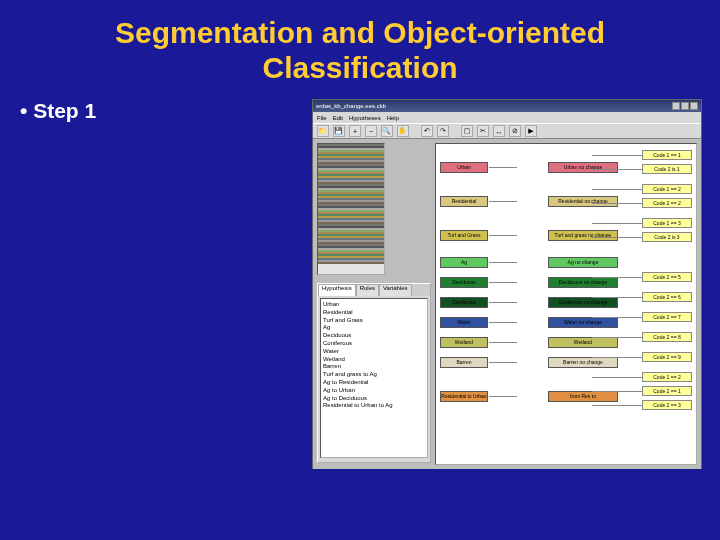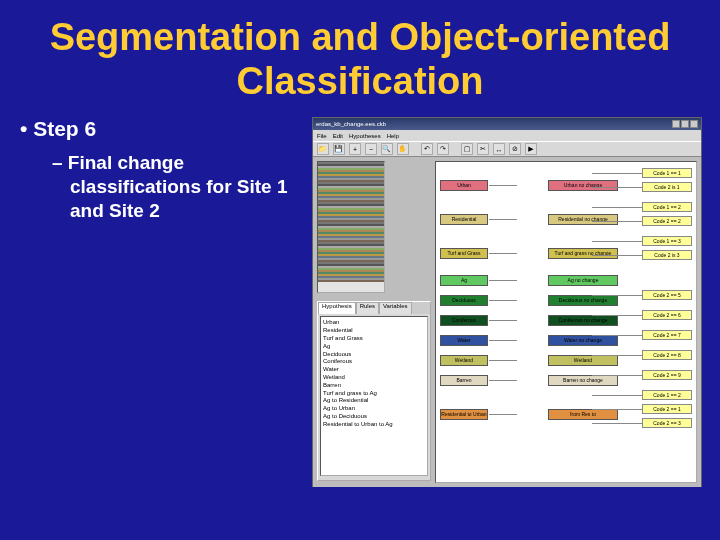--- a/index.html
+++ b/index.html
@@ -7,21 +7,21 @@
     width: 720px;
     height: 540px;
     background: #1a1a99;
     font-family: Arial, Helvetica, sans-serif;
     color: #fff;
     overflow: hidden;
     position: relative;
   }
   .title {
     text-align: center;
-    font-size: 38px;
+    font-size: 30px;
     font-weight: bold;
     color: #ffcc33;
     padding: 16px 40px 8px;
     line-height: 1.15;
   }
   .content {
     display: flex;
     padding: 6px 12px 12px 20px;
     gap: 12px;
   }
@@ -171,23 +171,22 @@
     background: #888;
   }
 </style>
 </head>
 <body>
 
 <div class="title">Segmentation and Object-oriented Classification</div>
 
 <div class="content">
   <div class="textcol">
-    <div class="step">Step 6</div>
+    <div class="step">Step 1</div>
     <div class="sub">
-      <div class="dash">Final change classifications for Site 1 and Site 2</div>
     </div>
   </div>
 
   <div class="shot">
     <div class="win-title">
       <span class="t">erdas_kb_change.ees.ckb</span>
       <span class="wbtn"></span>
       <span class="wbtn"></span>
       <span class="wbtn"></span>
     </div>

